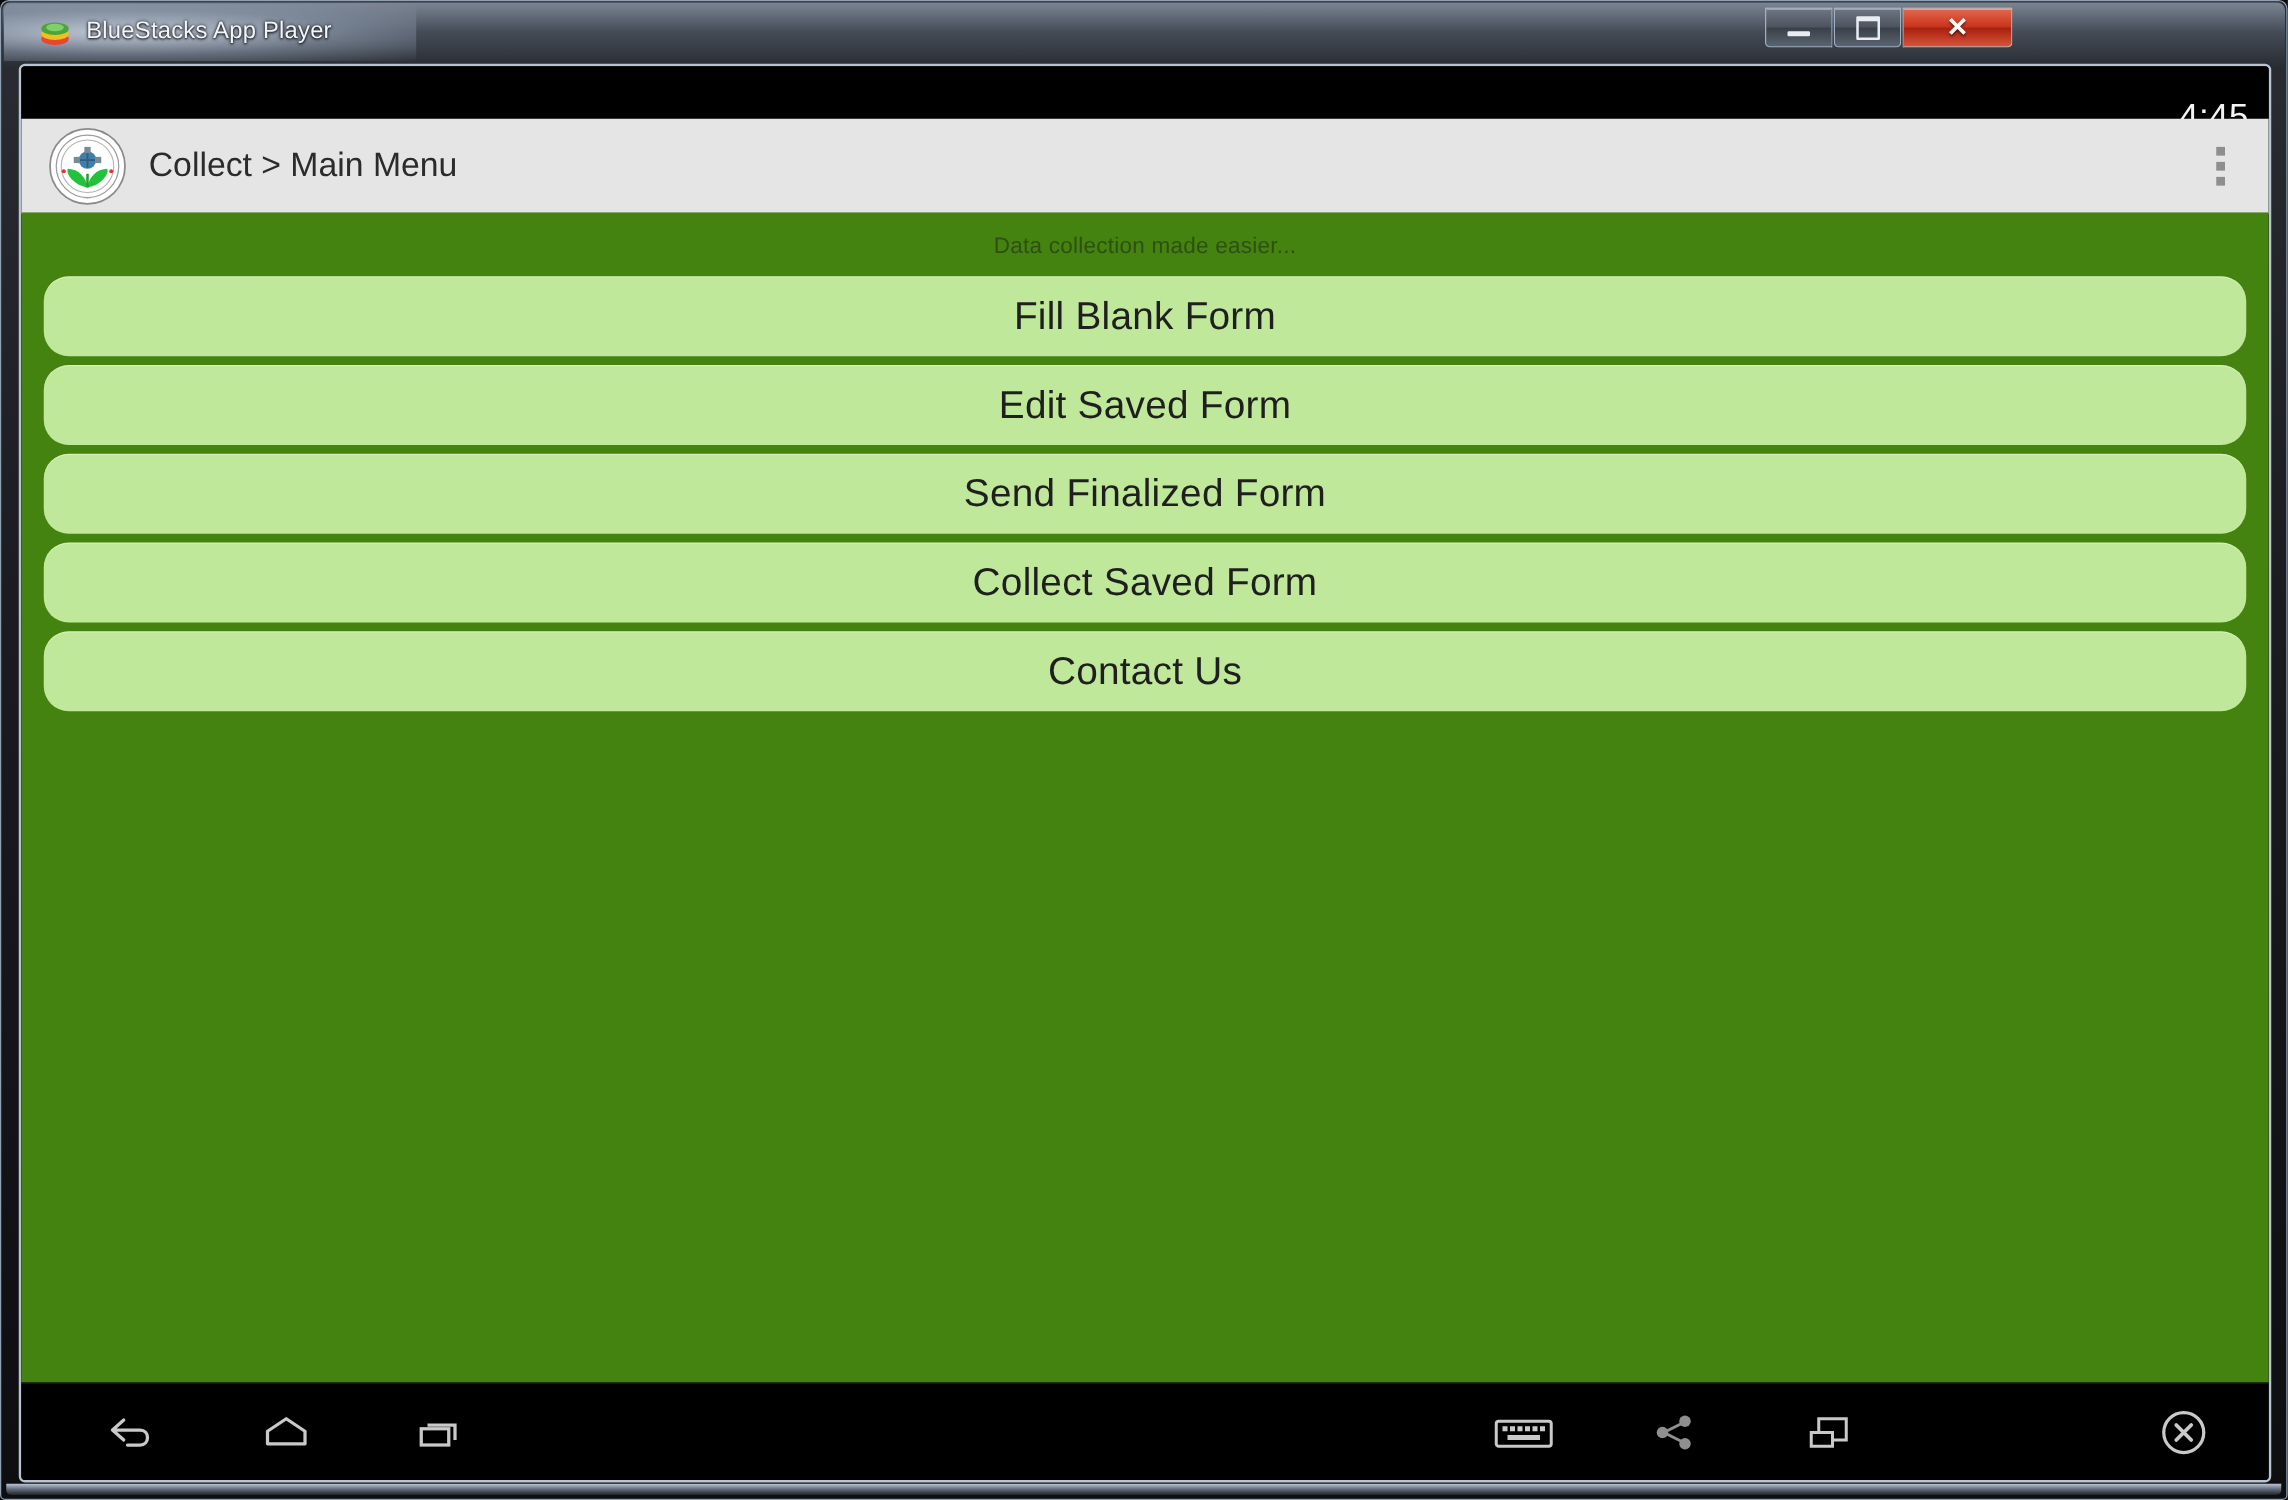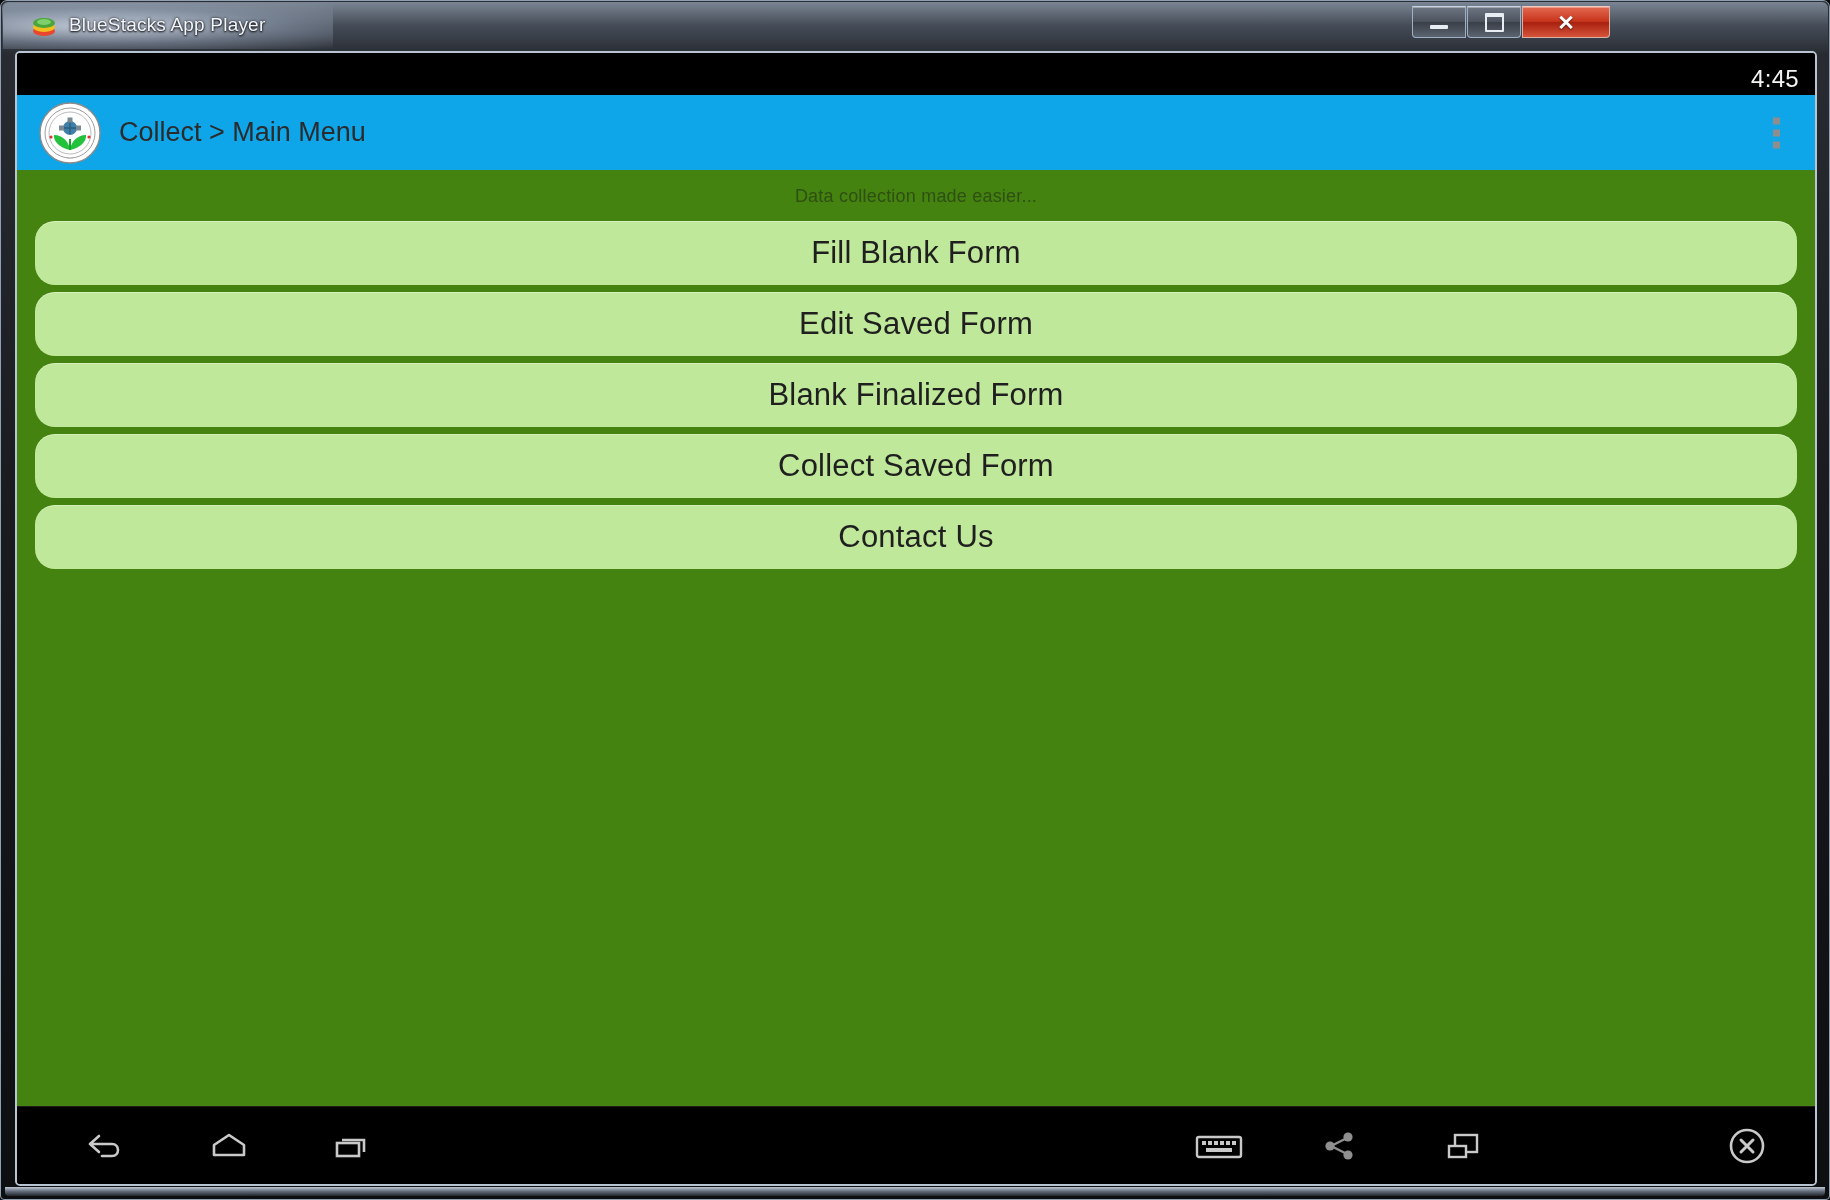--- a/index.html
+++ b/index.html
@@ -131,33 +131,33 @@
   
   #status-bar {
     position: absolute;
     left: 0; top: 0;
     width: 100%;
     height: 42px;
     background: #000000;
   }
   #status-clock {
     position: absolute;
-    right: 16px; top: 12px;
+    right: 16px; top: 24px;
     color: #f4f4f4;
-    font-size: 24px;
+    font-size: 28px;
     letter-spacing: 0.3px;
   }
 
   
   #action-bar {
     position: absolute;
     left: 0; top: 42px;
     width: 100%;
     height: 75px;
-    background: #0ea5e9;
+    background: #e5e5e5;
     border-bottom: 1px solid #bdbdbd;
     display: flex;
     align-items: center;
   }
   #collect-logo {
     margin-left: 22px;
     width: 62px; height: 62px;
     flex: none;
   }
   #action-title {
@@ -318,21 +318,21 @@
     <div id="content">
       <div id="tagline">Data collection made easier...</div>
 
       <div class="menu-btn">
         <span>Fill Blank Form</span>
       </div>
       <div class="menu-btn">
         <span>Edit Saved Form</span>
       </div>
       <div class="menu-btn">
-        <span>Blank Finalized Form</span>
+        <span>Send Finalized Form</span>
       </div>
       <div class="menu-btn">
         <span>Collect Saved Form</span>
       </div>
       <div class="menu-btn">
         <span>Contact Us</span>
       </div>
     </div>
 
     <div id="nav-bar">

